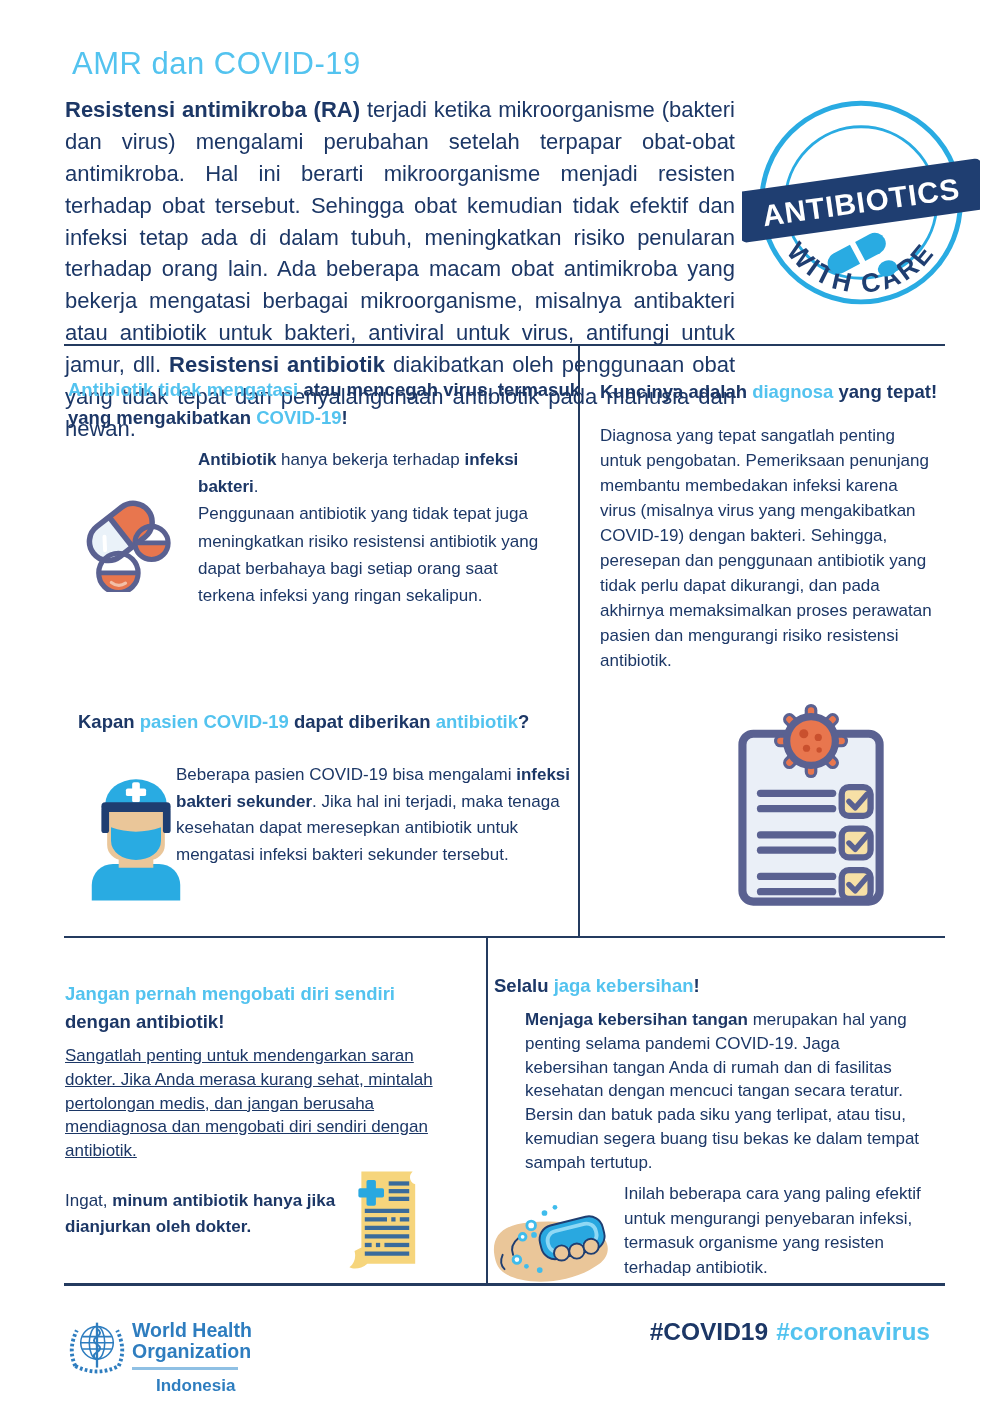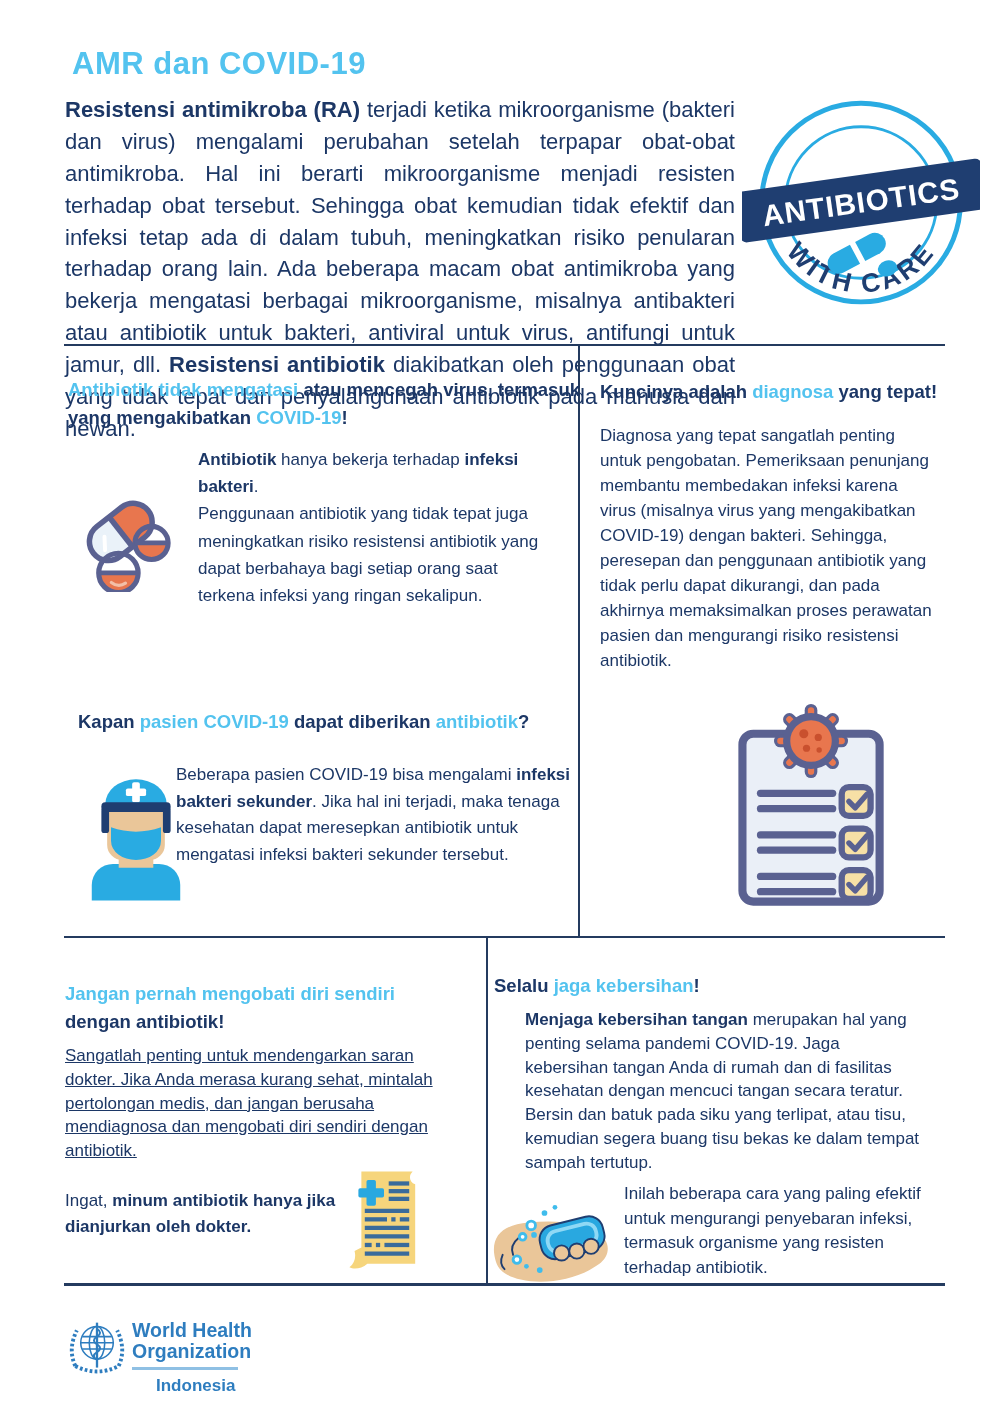--- a/index.html
+++ b/index.html
@@ -12,21 +12,21 @@
   }
   html,body{margin:0;padding:0;background:#fff;}
   .page{
     position:relative;width:1000px;height:1417px;background:#ffffff;
     font-family:"Liberation Sans",sans-serif;color:var(--navy);overflow:hidden;
   }
   .abs{position:absolute;}
   .cyan{color:var(--cyan);}
   .navy{color:var(--navy);}
   .b{font-weight:bold;}
-  .title{font-size:31px;font-weight:bold;color:var(--cyan);letter-spacing:.5px;}
+  .title{font-size:31px;font-weight:normal;color:var(--cyan);letter-spacing:.5px;}
   .intro{width:670px;font-size:22px;line-height:1.45;text-align:justify;}
   .h{font-size:18.5px;font-weight:bold;line-height:1.5;}
   .nowrap{white-space:nowrap;}
   .body{font-size:17px;}
   .divider{background:var(--line);}
   .who-name{font-size:19.5px;font-weight:bold;color:var(--who-blue);line-height:1.08;}
   .who-rule{width:106px;height:3px;background:#8FC0E4;margin-top:5px;}
   .who-country{font-size:17px;font-weight:bold;color:var(--who-blue);margin-top:6px;margin-left:24px;}
   .hashtags{width:400px;text-align:right;font-size:24.5px;font-weight:bold;line-height:35px;}
   .hashtags .sp{display:inline-block;width:8px;}
@@ -252,15 +252,18 @@
   </svg>
 
   <div class="abs" style="left:132px;top:1320px;">
     <div class="who-name">World Health</div>
     <div class="who-name">Organization</div>
     <div class="who-rule"></div>
     <div class="who-country">Indonesia</div>
   </div>
 
   <div class="abs hashtags" style="left:530px;top:1314px;">
+    <div>
+      <span class="navy">#COVID19</span><span class="sp"></span><span class="cyan">#coronavirus</span>
+    </div>
   </div>
 
 </div>
 
 </body></html>

